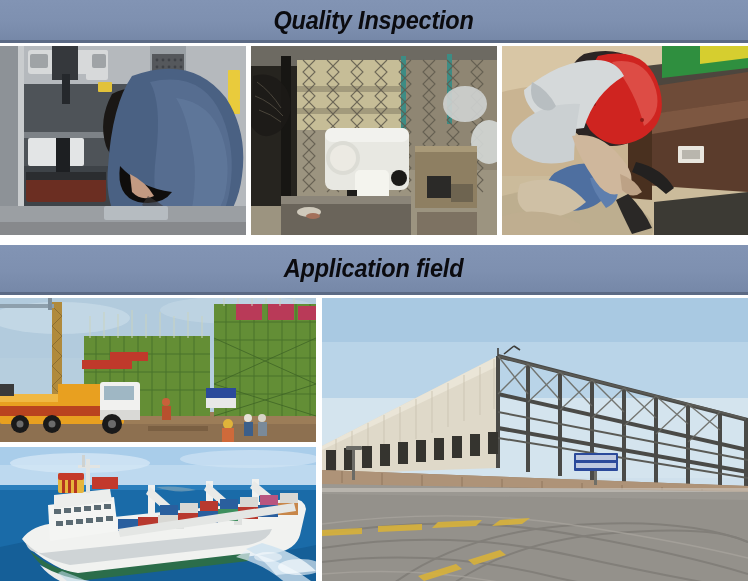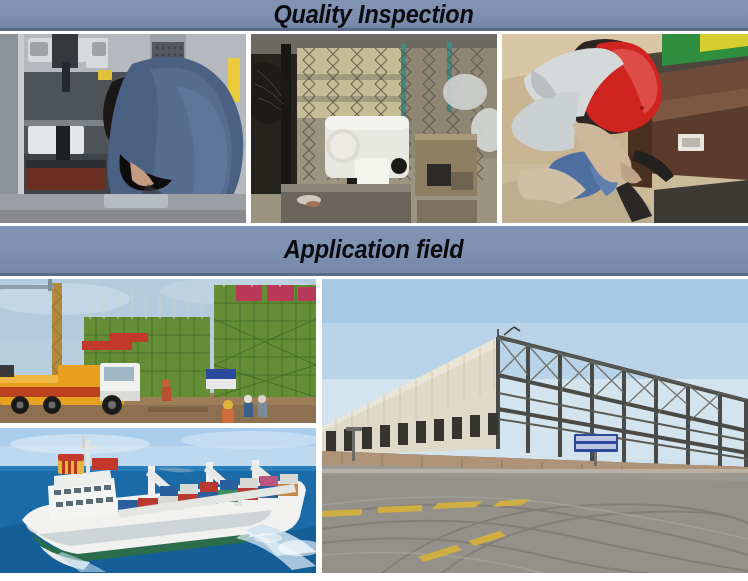--- a/index.html
+++ b/index.html
@@ -11,22 +11,22 @@
   .page{width:748px;height:581px;position:relative;}
 
   
   .banner{
     width:100%;
     background:linear-gradient(180deg,#8294b4 0%,#7e90b0 55%,#7688a8 100%);
     border-bottom:3px solid #5b6a85;
     display:flex;align-items:center;justify-content:center;
     box-sizing:border-box;
   }
-  .banner-1{height:31px;}
-  .banner-2{height:50px;margin-top:3px;}
+  .banner-1{height:43px;}
+  .banner-2{height:50px;margin-top:10px;}
   .banner-title{
     font-size:25px;
     font-weight:bold;
     font-style:italic;
     color:#0b0b0f;
     letter-spacing:-0.2px;
     transform:scaleX(0.94);
     white-space:nowrap;
     line-height:1;
   }

